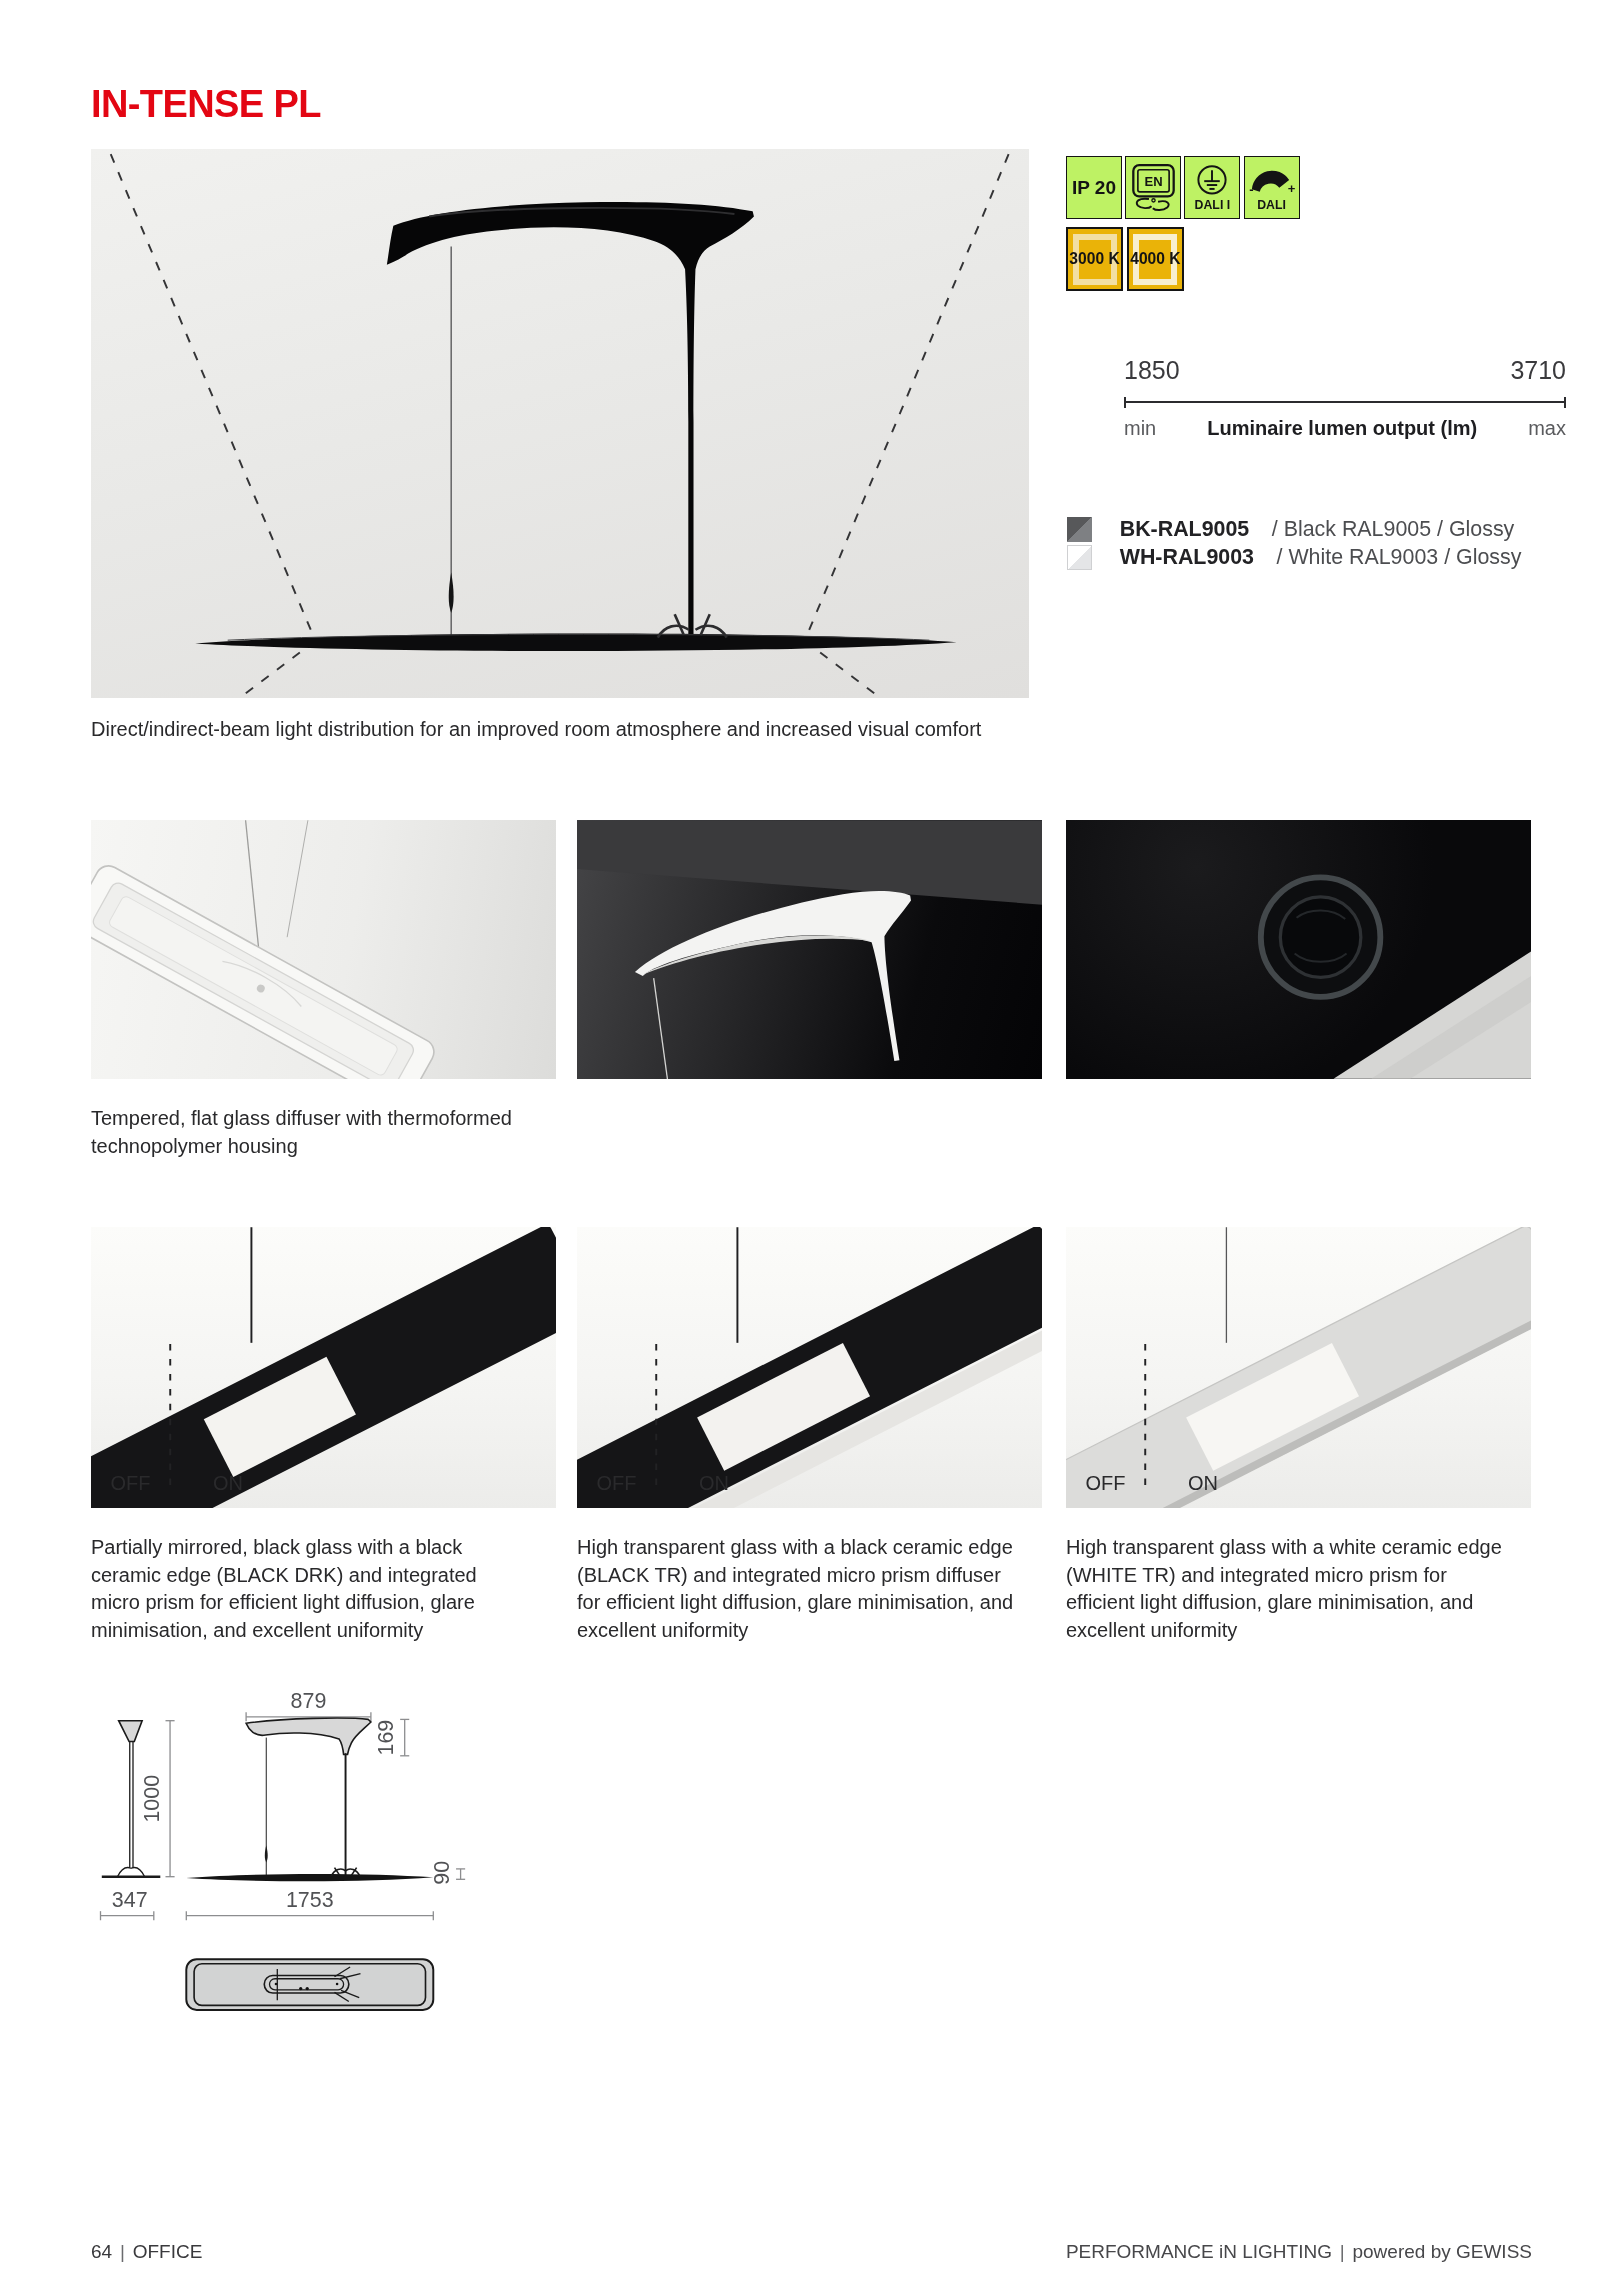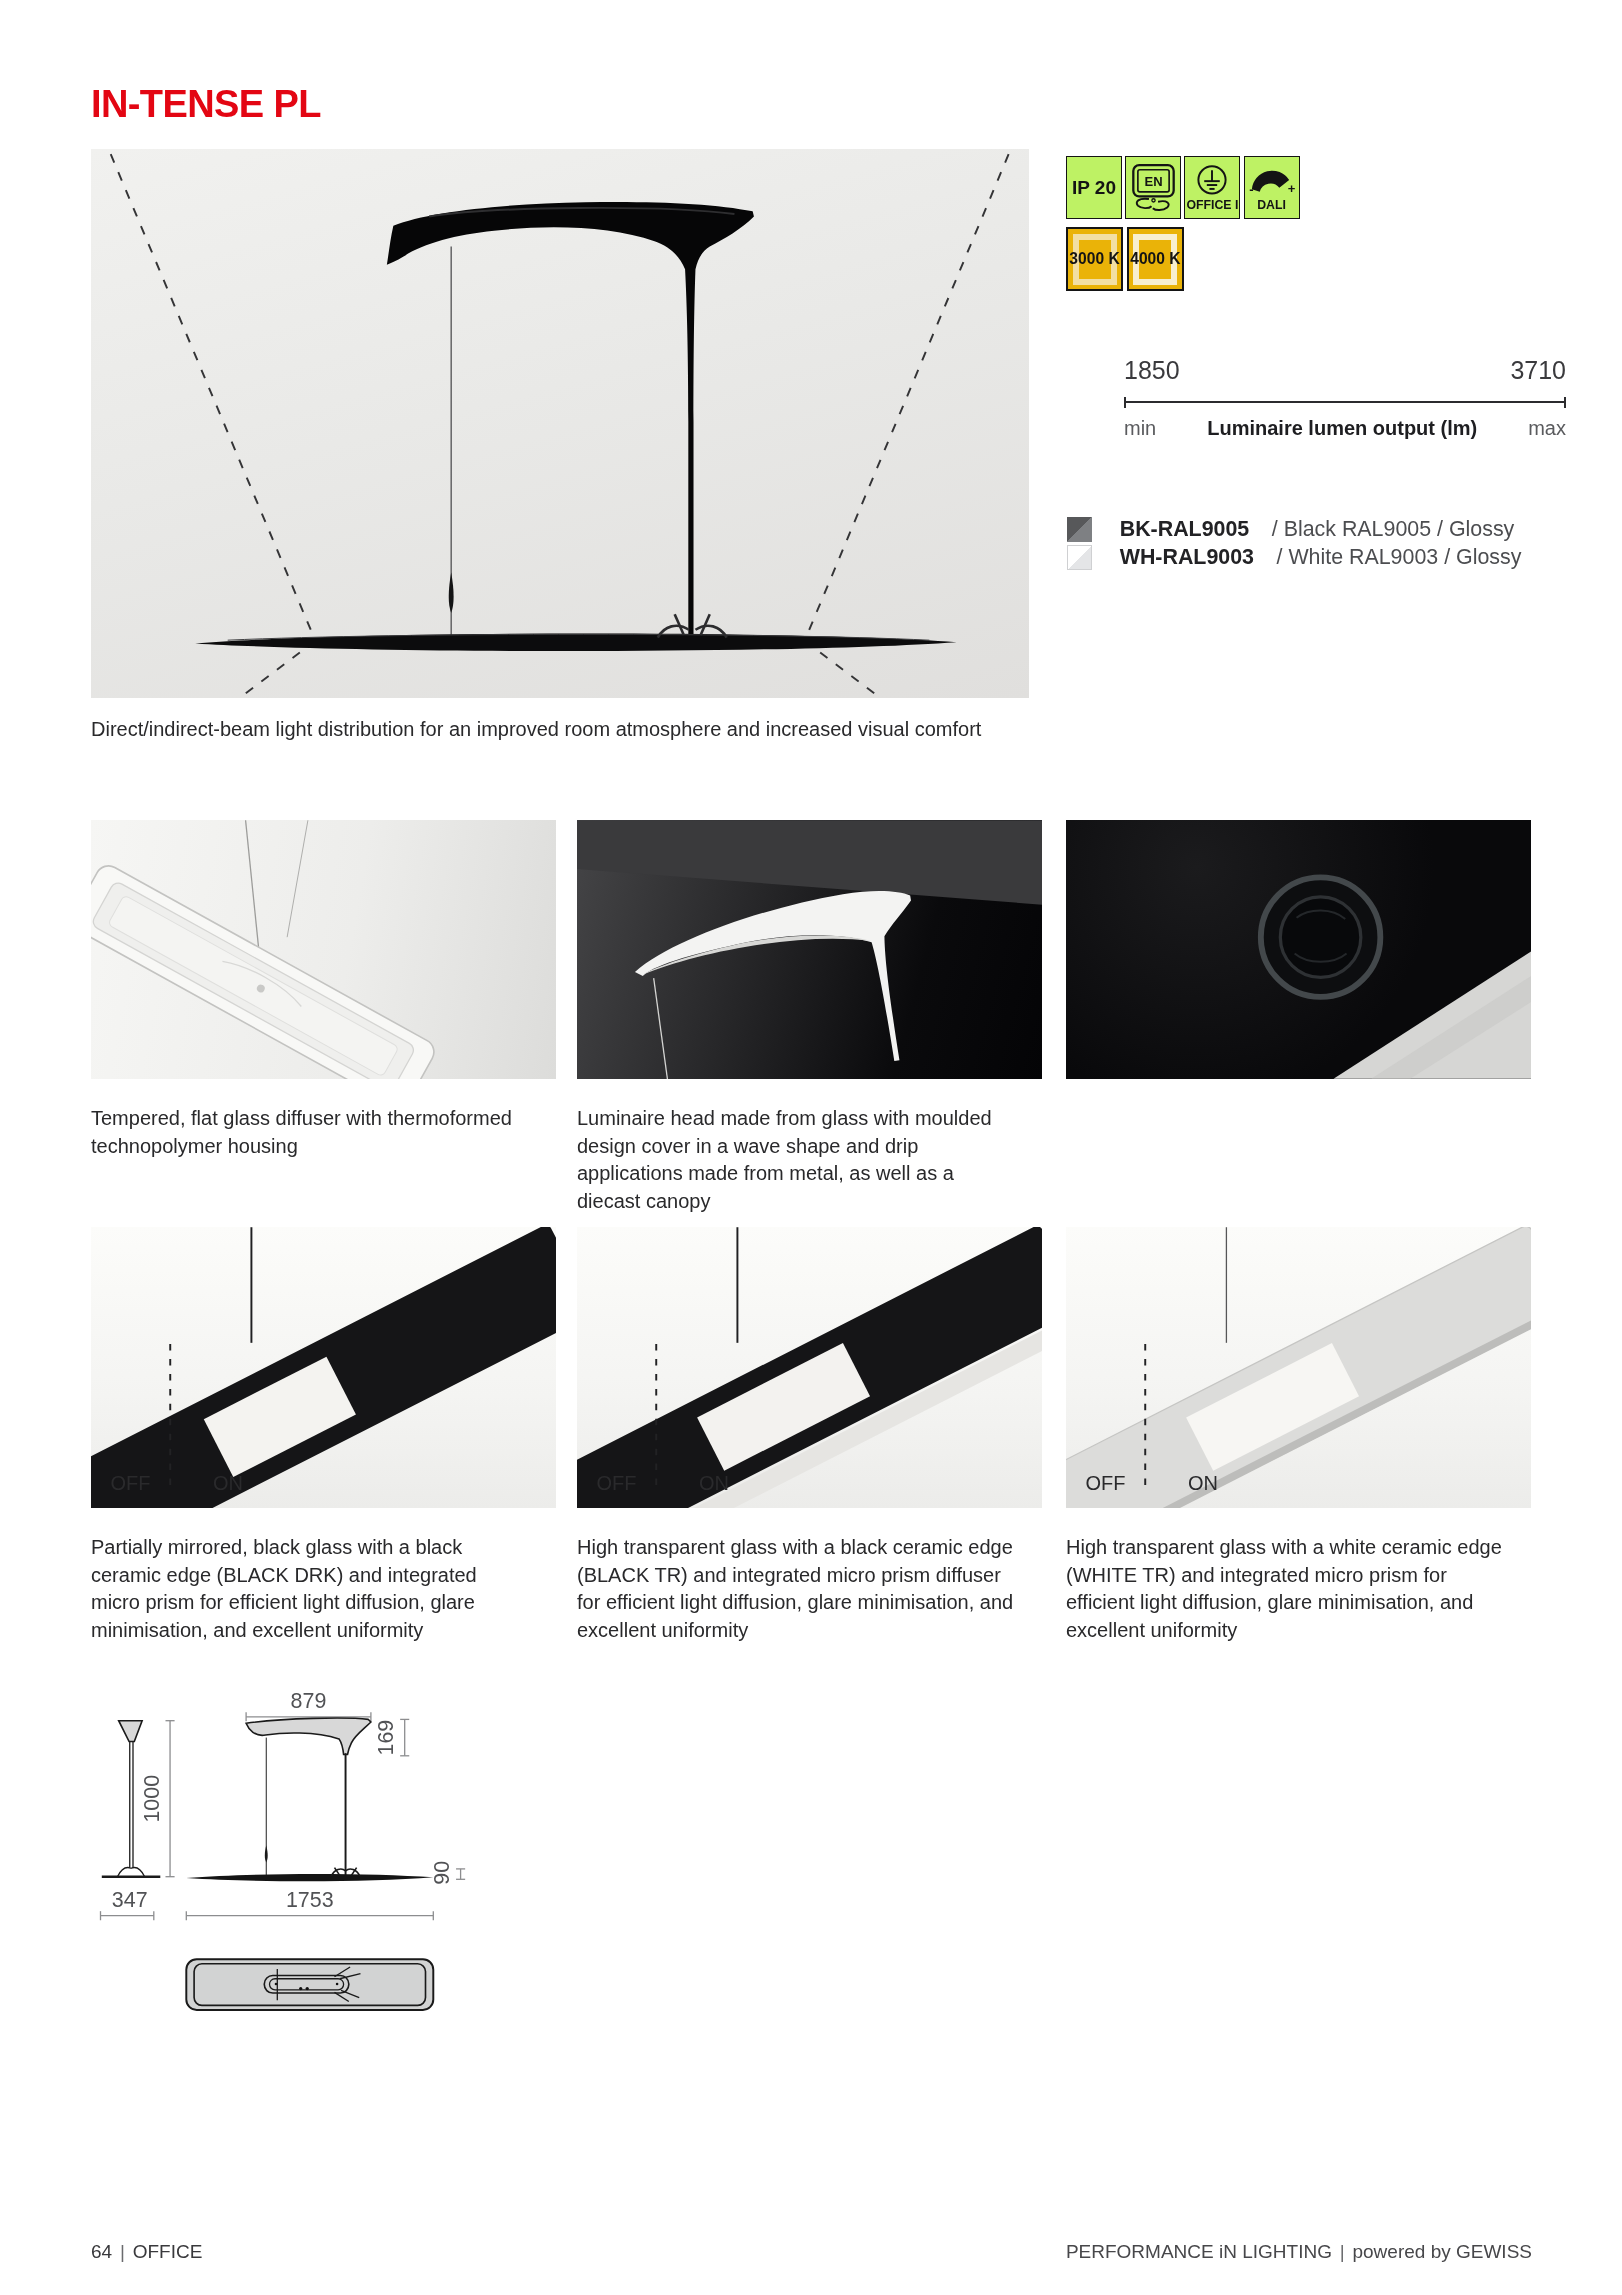--- a/index.html
+++ b/index.html
@@ -132,21 +132,21 @@
       </svg>
     </div>
     <div class="badge">
       <svg width="48" height="35" viewBox="0 0 74 54">
         <circle cx="37" cy="26" r="21" fill="none" stroke="#141414" stroke-width="3"></circle>
         <line x1="37" y1="11" x2="37" y2="28" stroke="#141414" stroke-width="3"></line>
         <line x1="25" y1="28" x2="49" y2="28" stroke="#141414" stroke-width="3"></line>
         <line x1="29" y1="34" x2="45" y2="34" stroke="#141414" stroke-width="3"></line>
         <line x1="33" y1="40" x2="41" y2="40" stroke="#141414" stroke-width="3"></line>
       </svg>
-      <span class="sub">OFFICE I</span>
+      <span class="sub">DALI I</span>
     </div>
     <div class="badge">
       <svg width="51" height="34" viewBox="0 0 78 52">
         <path d="M9,40 A31,31 0 0 1 66,26 L51,38 A17,17 0 0 0 21,44 Z" fill="#141414"></path>
         <text x="5" y="48" font-size="20" font-weight="bold" fill="#141414">-</text>
         <text x="64" y="46" font-size="20" font-weight="bold" fill="#141414">+</text>
       </svg>
       <span class="sub">DALI</span>
     </div>
   </div>
@@ -226,21 +226,20 @@
     <svg width="465" height="259" viewBox="0 0 716 398">
       <circle cx="392" cy="180" r="92" fill="#0d0e10" stroke="#43484b" stroke-width="9"></circle>
       <circle cx="392" cy="180" r="62" fill="#08090b" stroke="#2e3134" stroke-width="5"></circle>
       <path d="M355,150 C375,135 410,135 430,152 M352,205 C372,222 412,222 432,205" stroke="#24272a" stroke-width="3" fill="none"></path>
       <polygon points="412,398 716,202 716,398" fill="#d6d6d4"></polygon>
       <polygon points="470,398 716,240 716,280 530,398" fill="#c6c6c4" opacity="0.5"></polygon>
     </svg>
   </div>
 
   <div class="caption cap-1">Tempered, flat glass diffuser with thermoformed technopolymer housing</div>
-  <div class="caption cap-2">Luminaire head made from glass with moulded design cover in a wave shape and drip applications made from metal, as well as a diecast canopy</div>
 
   <div class="ph ph-v ph-v1">
     <svg width="465" height="281" viewBox="0 0 716 432">
       <line x1="247" y1="0" x2="247" y2="178" stroke="#202022" stroke-width="3"></line>
       <g transform="translate(330,272) rotate(-27)">
         <rect x="-440" y="-78" width="900" height="156" rx="10" fill="#151517"></rect>
         <rect x="-150" y="-50" width="212" height="100" fill="#f4f3f0"></rect>
       </g>
       <line x1="122" y1="180" x2="122" y2="400" stroke="#222224" stroke-width="3" stroke-dasharray="10 13"></line>
     </svg>

